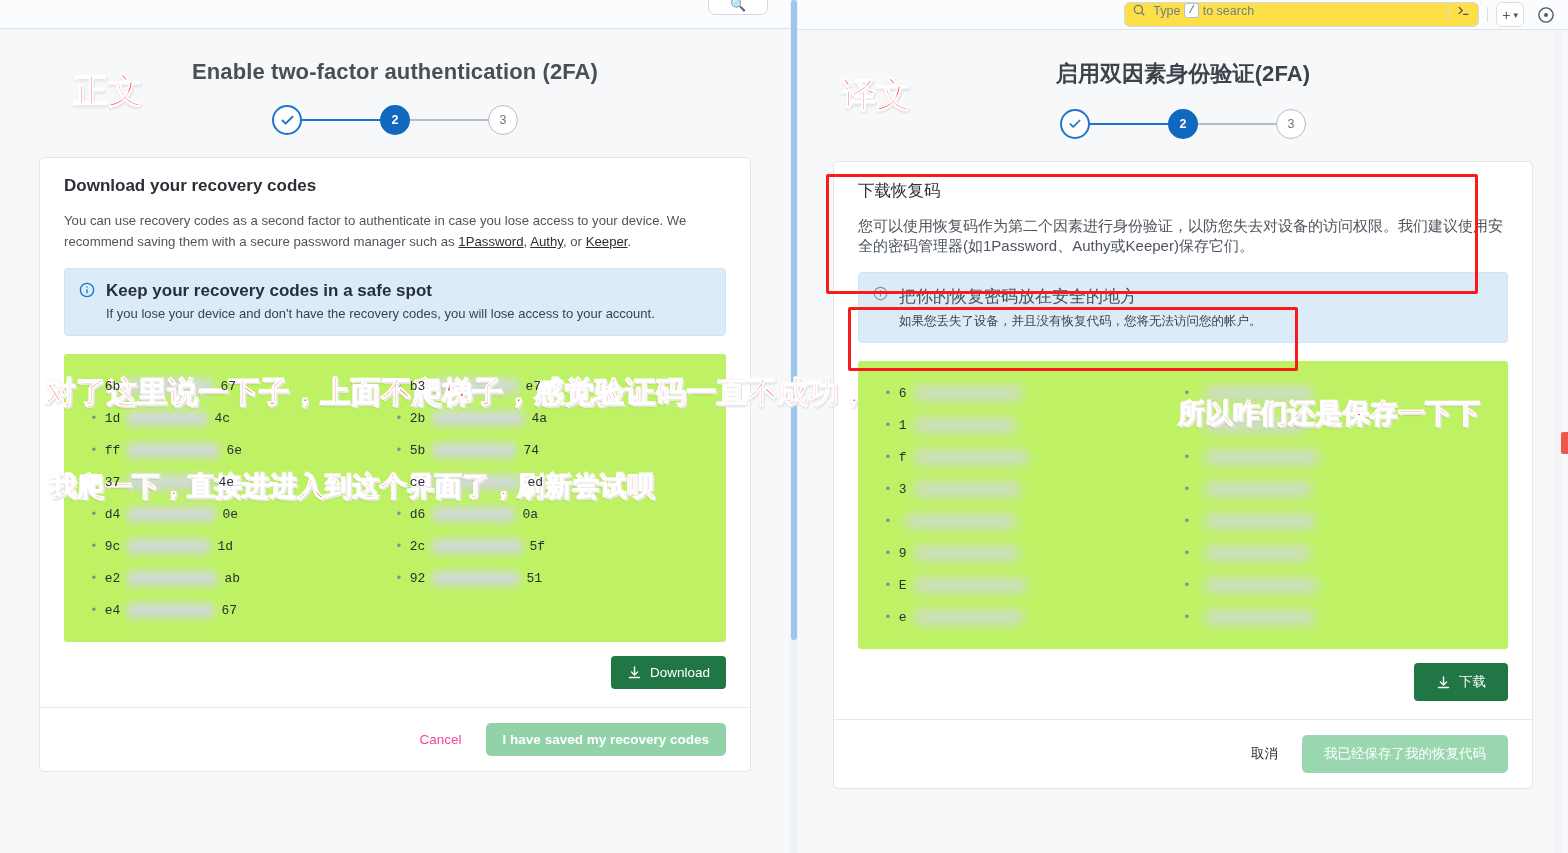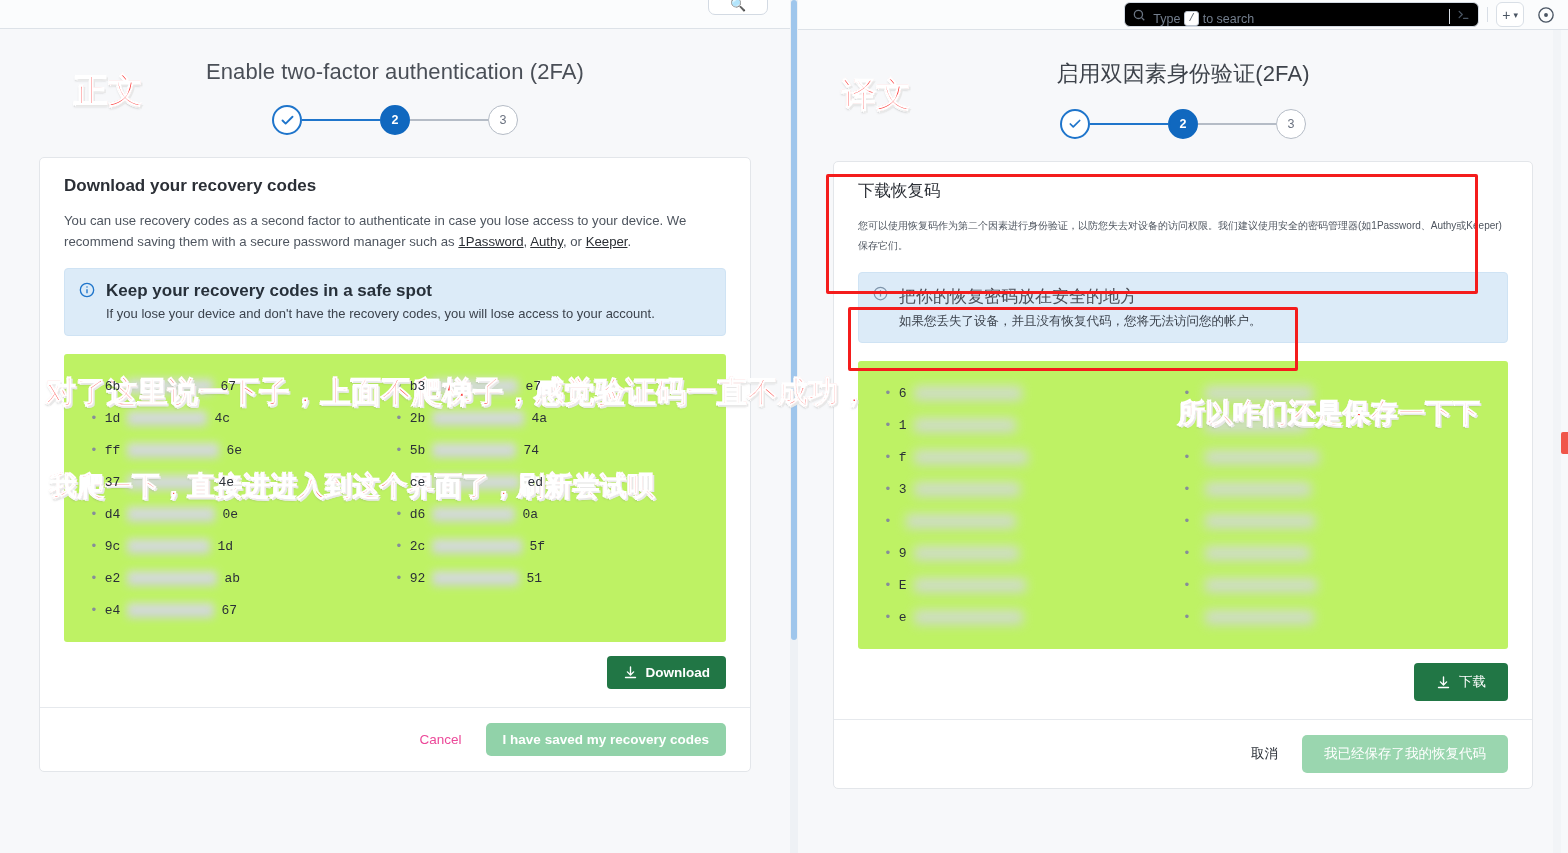--- a/index.html
+++ b/index.html
@@ -31,42 +31,42 @@
 
   
   .topbar{
     position:absolute;left:0;top:0;width:100%;height:30px;
     background:#fbfcfd;border-bottom:1px solid #dde2e8;
     display:flex;align-items:center;justify-content:flex-end;
     padding-right:8px;box-sizing:border-box;gap:8px;
   }
   .searchbox{
     width:355px;height:25px;border:1px solid #d3dae3;border-radius:6px;
-    background:#000000;display:flex;align-items:flex-end;padding:0 7px;
+    background:#fde047;display:flex;align-items:flex-start;padding:0 7px;
     box-sizing:border-box;gap:7px;
   }
   .searchbox .ph{font-size:12.5px;color:#737e8d;display:flex;align-items:center;gap:4px;}
   .kbd{
     border:1px solid #b9c1cc;border-radius:3px;padding:0 3px;
     font-size:10.5px;line-height:13px;color:#5c6670;background:#fff;
     font-family:"Liberation Mono","DejaVu Sans Mono",monospace;
   }
   .sb-sep{margin-left:auto;display:flex;align-items:center;gap:6px;color:#5c6670;}
   .vline{width:1px;height:15px;background:#d8dee6;}
   .icon-btn{
     height:25px;min-width:25px;border:1px solid #d9dfe6;border-radius:6px;background:#fff;
     display:flex;align-items:center;justify-content:center;gap:3px;
     color:#4a5563;font-size:14px;padding:0 5px;box-sizing:border-box;cursor:pointer;
   }
   .icon-btn.plain{border:none;background:transparent;}
 
   
   .page{position:absolute;left:0;right:0;top:29px;bottom:0;overflow:hidden;}
   .page-title{
-    text-align:center;font-size:22px;color:#4a4f57;font-weight:400;
+    text-align:center;font-size:22px;color:#4a4f57;font-weight:700;
     margin:30px 0 0 0;letter-spacing:.1px;
   }
   .page-title.cn{font-size:22px;color:#3e434b;}
 
   
   .stepper{display:flex;align-items:center;justify-content:center;margin-top:20px;}
   .step{
     width:30px;height:30px;border-radius:50%;box-sizing:border-box;
     display:flex;align-items:center;justify-content:center;
     font-size:12.5px;font-weight:600;background:#fff;
@@ -81,21 +81,21 @@
   .card{
     margin:22px auto 0 auto;background:#fff;border:1px solid #e3e6ea;
     border-radius:5px;box-sizing:border-box;
   }
   .card-left{width:712px;}
   .card-right{width:700px;}
   .card-body{padding:18px 24px 0 24px;}
   .card-h{font-size:17px;color:#2b2f36;font-weight:600;margin:0 0 14px 0;}
   .card-h.cn{font-weight:500;font-size:16.5px;}
   .card-p{font-size:13.2px;line-height:21px;color:#4e555f;margin:0 0 16px 0;}
-  .card-p.cn{font-size:10px;line-height:20px;}
+  .card-p.cn{font-size:15px;line-height:20px;}
   .card-p a{color:#2a2e34;text-decoration:underline;}
 
   
   .alert{
     background:#dcebf8;border:1px solid #cfe3f4;border-radius:4px;
     padding:12px 14px;display:flex;gap:11px;align-items:flex-start;
     margin-bottom:18px;
   }
   .alert .i-ico{color:#1f75cb;flex:0 0 auto;margin-top:1px;}
   .alert-title{font-size:17px;font-weight:600;color:#27303a;margin:0 0 4px 0;}
@@ -126,21 +126,21 @@
   .codes.cn li{color:#2b3038;}
   .codes.cn .code-blur{filter:blur(5.5px);opacity:.8;}
   .codes.cn .code-suf{filter:blur(5px);opacity:.55;}
 
   .dl-row{display:flex;justify-content:flex-end;padding-bottom:18px;}
   .btn{
     border:none;border-radius:4px;cursor:pointer;
     font-family:inherit;display:inline-flex;align-items:center;justify-content:center;gap:8px;
   }
   .btn-download{
-    background:#217645;color:#fff;font-size:13.5px;font-weight:700;
+    background:#217645;color:#fff;font-size:13.5px;font-weight:400;
     padding:9px 16px;
   }
   .btn-download.cn{background:#217645;font-weight:500;font-size:13.5px;padding:10px 22px;}
 
   .card-foot{
     border-top:1px solid #e6e9ed;padding:15px 24px;
     display:flex;align-items:center;justify-content:flex-end;gap:24px;
   }
   .link-cancel{color:#ec4899;font-size:13.5px;cursor:pointer;text-decoration:none;}
   .link-cancel.cn{color:#2b3038;}

